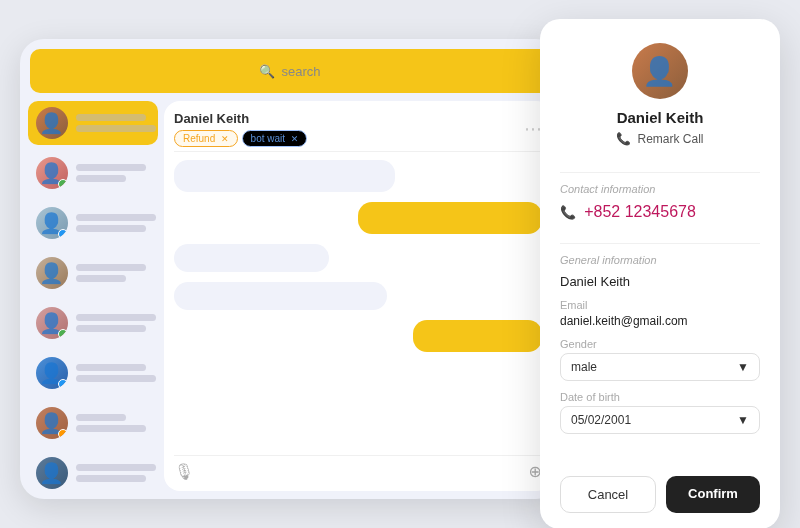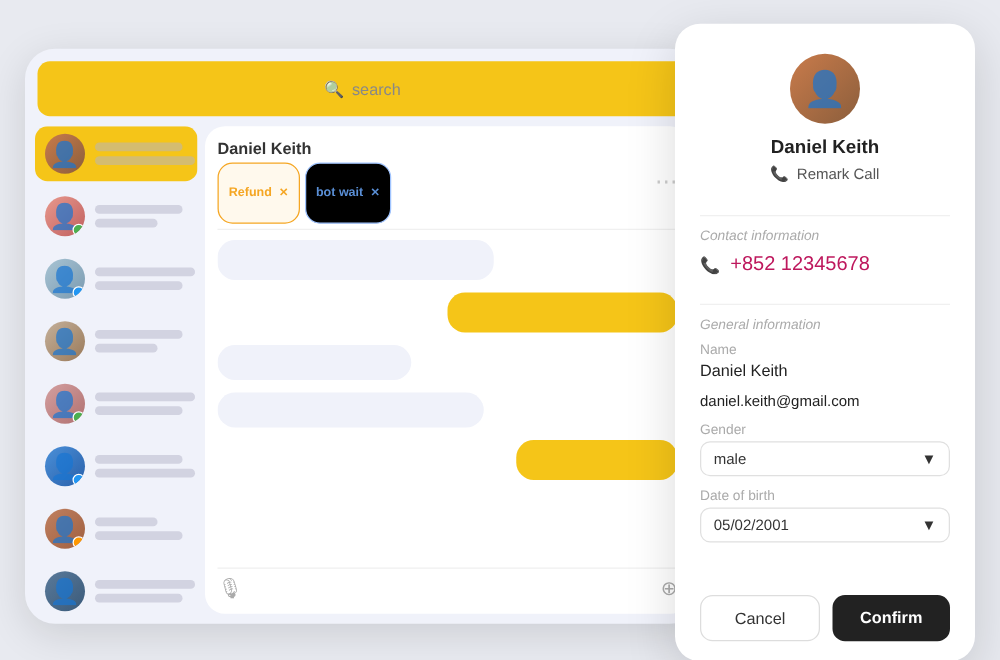--- a/index.html
+++ b/index.html
@@ -162,26 +162,25 @@
       color: #333;
     }
 
     .chat-tags {
       display: flex;
       gap: 4px;
       margin-top: 4px;
     }
 
     .tag {
-      padding: 18px 8px;
+      padding: 2px 8px;
       border-radius: 12px;
       font-size: 10px;
       border: 1px solid #ccc;
       color: #666;
-      font-weight: bold;
     }
 
     .tag-refund { border-color: #f5a623; color: #f5a623; background: #fff9ed; }
     .tag-bot { border-color: #a0c4ff; color: #5a8fd6; background: #000000; }
 
     .tag-x {
       cursor: pointer;
       margin-left: 3px;
       font-size: 9px;
     }
@@ -528,25 +527,25 @@
     <div class="info-row">
       <span class="info-icon">📞</span>
       <span class="info-value">+852 12345678</span>
     </div>
 
     <div class="divider"></div>
 
     <div class="section-label">General information</div>
 
     <div>
-      <div class="field-label">Name</div>
       <div class="field-value">Daniel Keith</div>
     </div>
 
     <div>
+      <div class="field-label">Email</div>
       <div class="field-value" style="font-size:12px;">daniel.keith@gmail.com</div>
     </div>
 
 
     <div>
       <div class="field-label">Gender</div>
       <div class="select-field">
         <span>male</span>
         <span>▼</span>
       </div>

